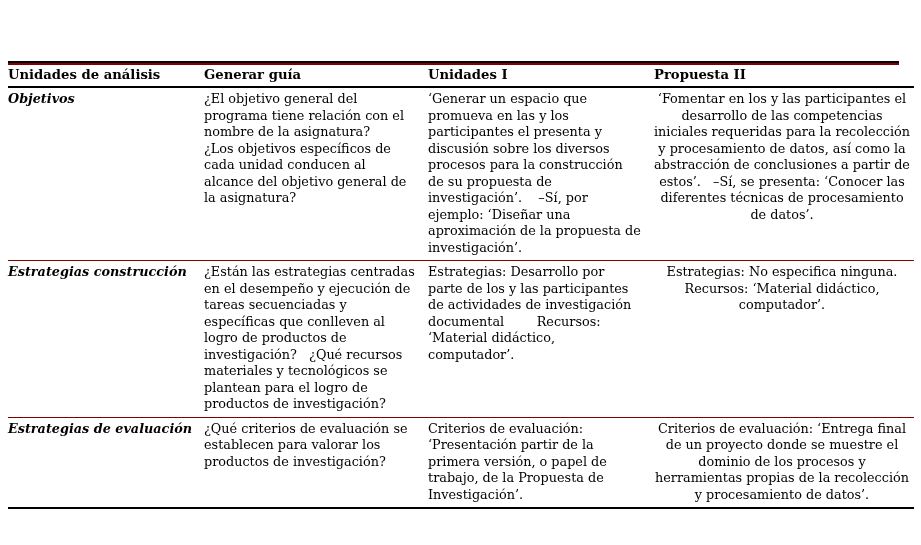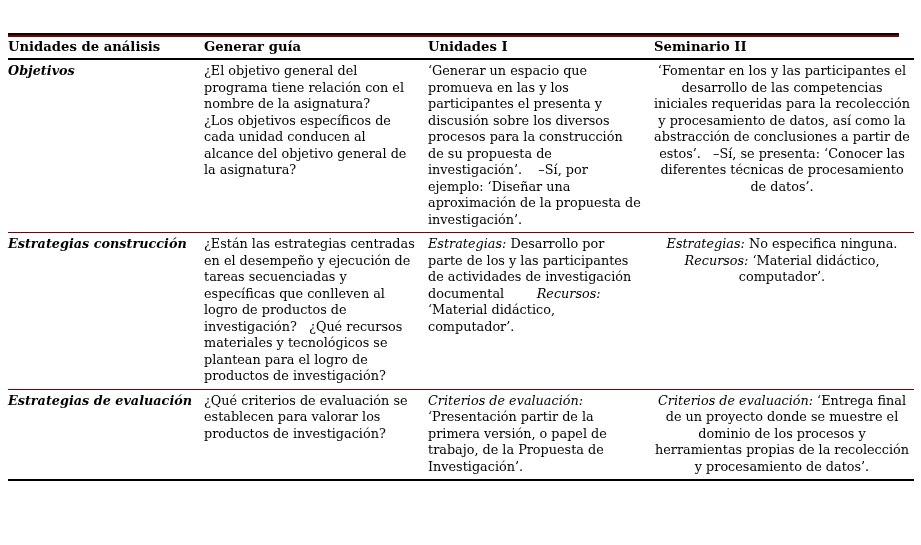--- a/index.html
+++ b/index.html
@@ -4,21 +4,21 @@
 <style>
   * { box-sizing: border-box; }
   html, body { margin: 0; padding: 0; }
   body {
     width: 921px; height: 545px;
     background: #ffffff;
     overflow: hidden;
     font-family: "DejaVu Serif", "Liberation Serif", serif;
     color: #000000;
   }
-  .page { padding: 33px 22px 0 8px; }
+  .page { padding: 33px 22px 0 8px; margin-top: 28px; }
   .rule-black-top { height: 1.5px; background: #000000; }
   .rule-maroon-top { height: 2px; background: #7f0000; }
   table.analysis-table {
     border-collapse: collapse;
     table-layout: fixed;
     width: 100%;
     font-size: 12.8px;
     line-height: 16.5px;
     border-bottom: 2px solid #000000;
   }
@@ -36,41 +36,41 @@
     white-space: pre-wrap;
   }
   tbody td.rowhead {
     font-weight: bold;
     white-space: normal;
     padding-right: 8px;
     font-style: italic;
   }
   tbody td:last-child { padding-right: 4px; text-align: center; }
   tbody tr + tr td { border-top: 1.5px solid #7f0000; }
-  .it { font-style: italic; }
+  .it { }
 </style>
 </head>
 <body>
 
 <div class="page">
   <div class="rule-black-top"></div>
   <div class="rule-maroon-top"></div>
   <table class="analysis-table">
     <colgroup>
       <col style="width:196px">
       <col style="width:224px">
       <col style="width:226px">
       <col style="width:260px">
     </colgroup>
     <thead>
       <tr>
         <th>Unidades de análisis</th>
         <th>Generar guía</th>
         <th>Unidades I</th>
-        <th>Seminario II</th>
+        <th>Propuesta II</th>
       </tr>
     </thead>
     <tbody>
         <tr>
           <td class="rowhead">Objetivos</td>
           <td><span>¿El objetivo general del programa tiene relación con el nombre de la asignatura?        ¿Los objetivos específicos de cada unidad conducen al alcance del objetivo general de la asignatura?</span></td>
           <td><span>‘Generar un espacio que promueva en las y los participantes el presenta y discusión sobre los diversos procesos para la construcción de su propuesta de investigación’.    –Sí, por ejemplo: ‘Diseñar una aproximación de la propuesta de investigación’.</span></td>
           <td><span>‘Fomentar en los y las participantes el desarrollo de las competencias iniciales requeridas para la recolección y procesamiento de datos, así como la abstracción de conclusiones a partir de estos’.   –Sí, se presenta: ‘Conocer las diferentes técnicas de procesamiento de datos’.</span></td>
         </tr>
         <tr>

